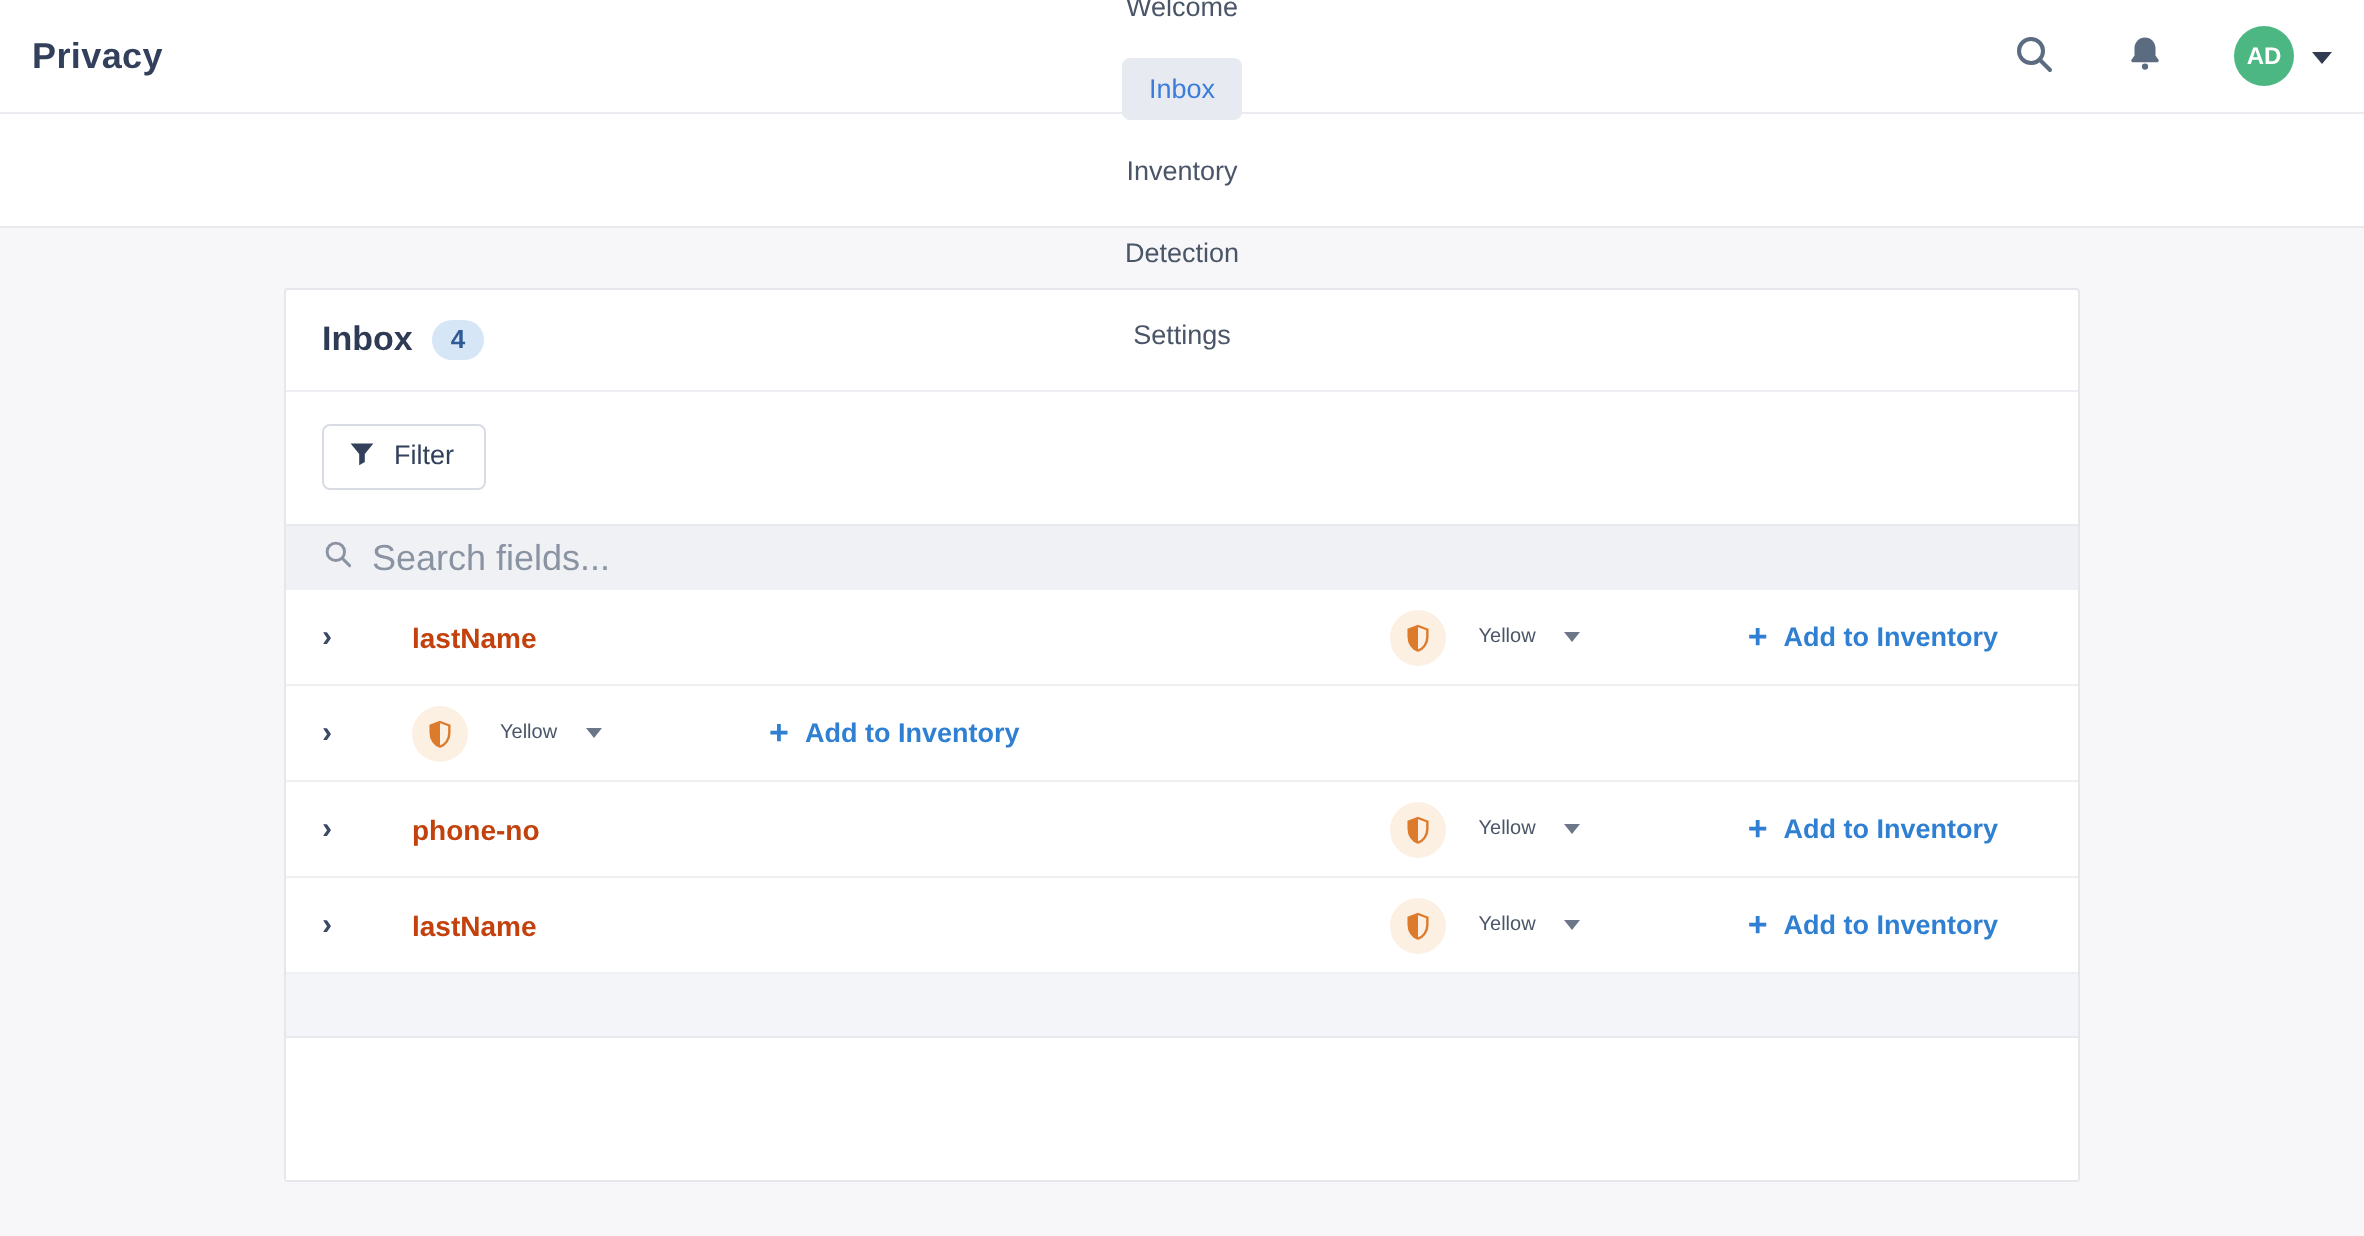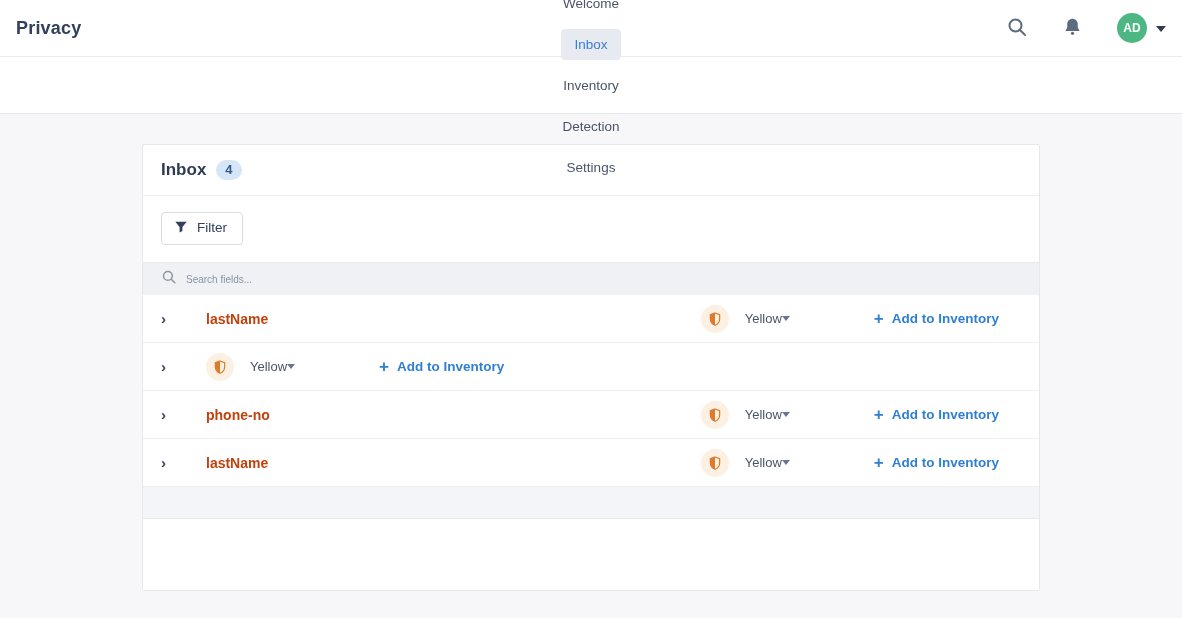--- a/index.html
+++ b/index.html
@@ -66,40 +66,40 @@
     padding:7px 15px 7px 12px; font-size:13.5px; color:#32405c;
     font-family:inherit; cursor:pointer;
   }
 
   .search-bar {
     height:33px; background:#f0f1f4; border-top:1px solid #e9eaee;
     display:flex; align-items:center; padding:0 18px; gap:9px;
   }
   .search-input {
     background:transparent; border:none; outline:none; flex:1;
-    font-size:10px; color:#14532d; font-family:inherit;
+    font-size:18px; color:#14532d; font-family:inherit;
   }
   .search-input::placeholder { color:#8a93a2; }
 
   
   .field-row {
     height:48px; display:flex; align-items:center;
     padding:0 18px; border-bottom:1px solid #eef0f2; background:#ffffff;
   }
   .row-chevron {
     width:45px; font-size:15px; font-weight:700; color:#3c4963; cursor:pointer;
     background:none; border:none; text-align:left; font-family:inherit;
   }
   .row-name { flex:1; font-size:14px; font-weight:700; color:#c2410c; }
   .row-right { display:flex; align-items:center; margin-right:22px; }
   .shield-wrap {
     width:28px; height:28px; border-radius:50%; background:#fcf0e2;
     display:flex; align-items:center; justify-content:center; margin-right:16px;
   }
-  .severity-label { font-size:13px; color:#4a5568; }
+  .severity-label { font-size:10px; color:#4a5568; margin-right:14px; }
   .severity-caret {
     width:0; height:0; border-left:4px solid transparent; border-right:4px solid transparent;
     border-top:5px solid #6b7688; cursor:pointer;
   }
   .add-link {
     margin-left:84px; display:flex; align-items:center; gap:8px;
     background:none; border:none; cursor:pointer; font-family:inherit;
     font-size:13.5px; font-weight:600; color:#2f7fd2;
   }
   .plus-glyph { font-size:17px; font-weight:600; line-height:1; color:#2f7fd2; }

